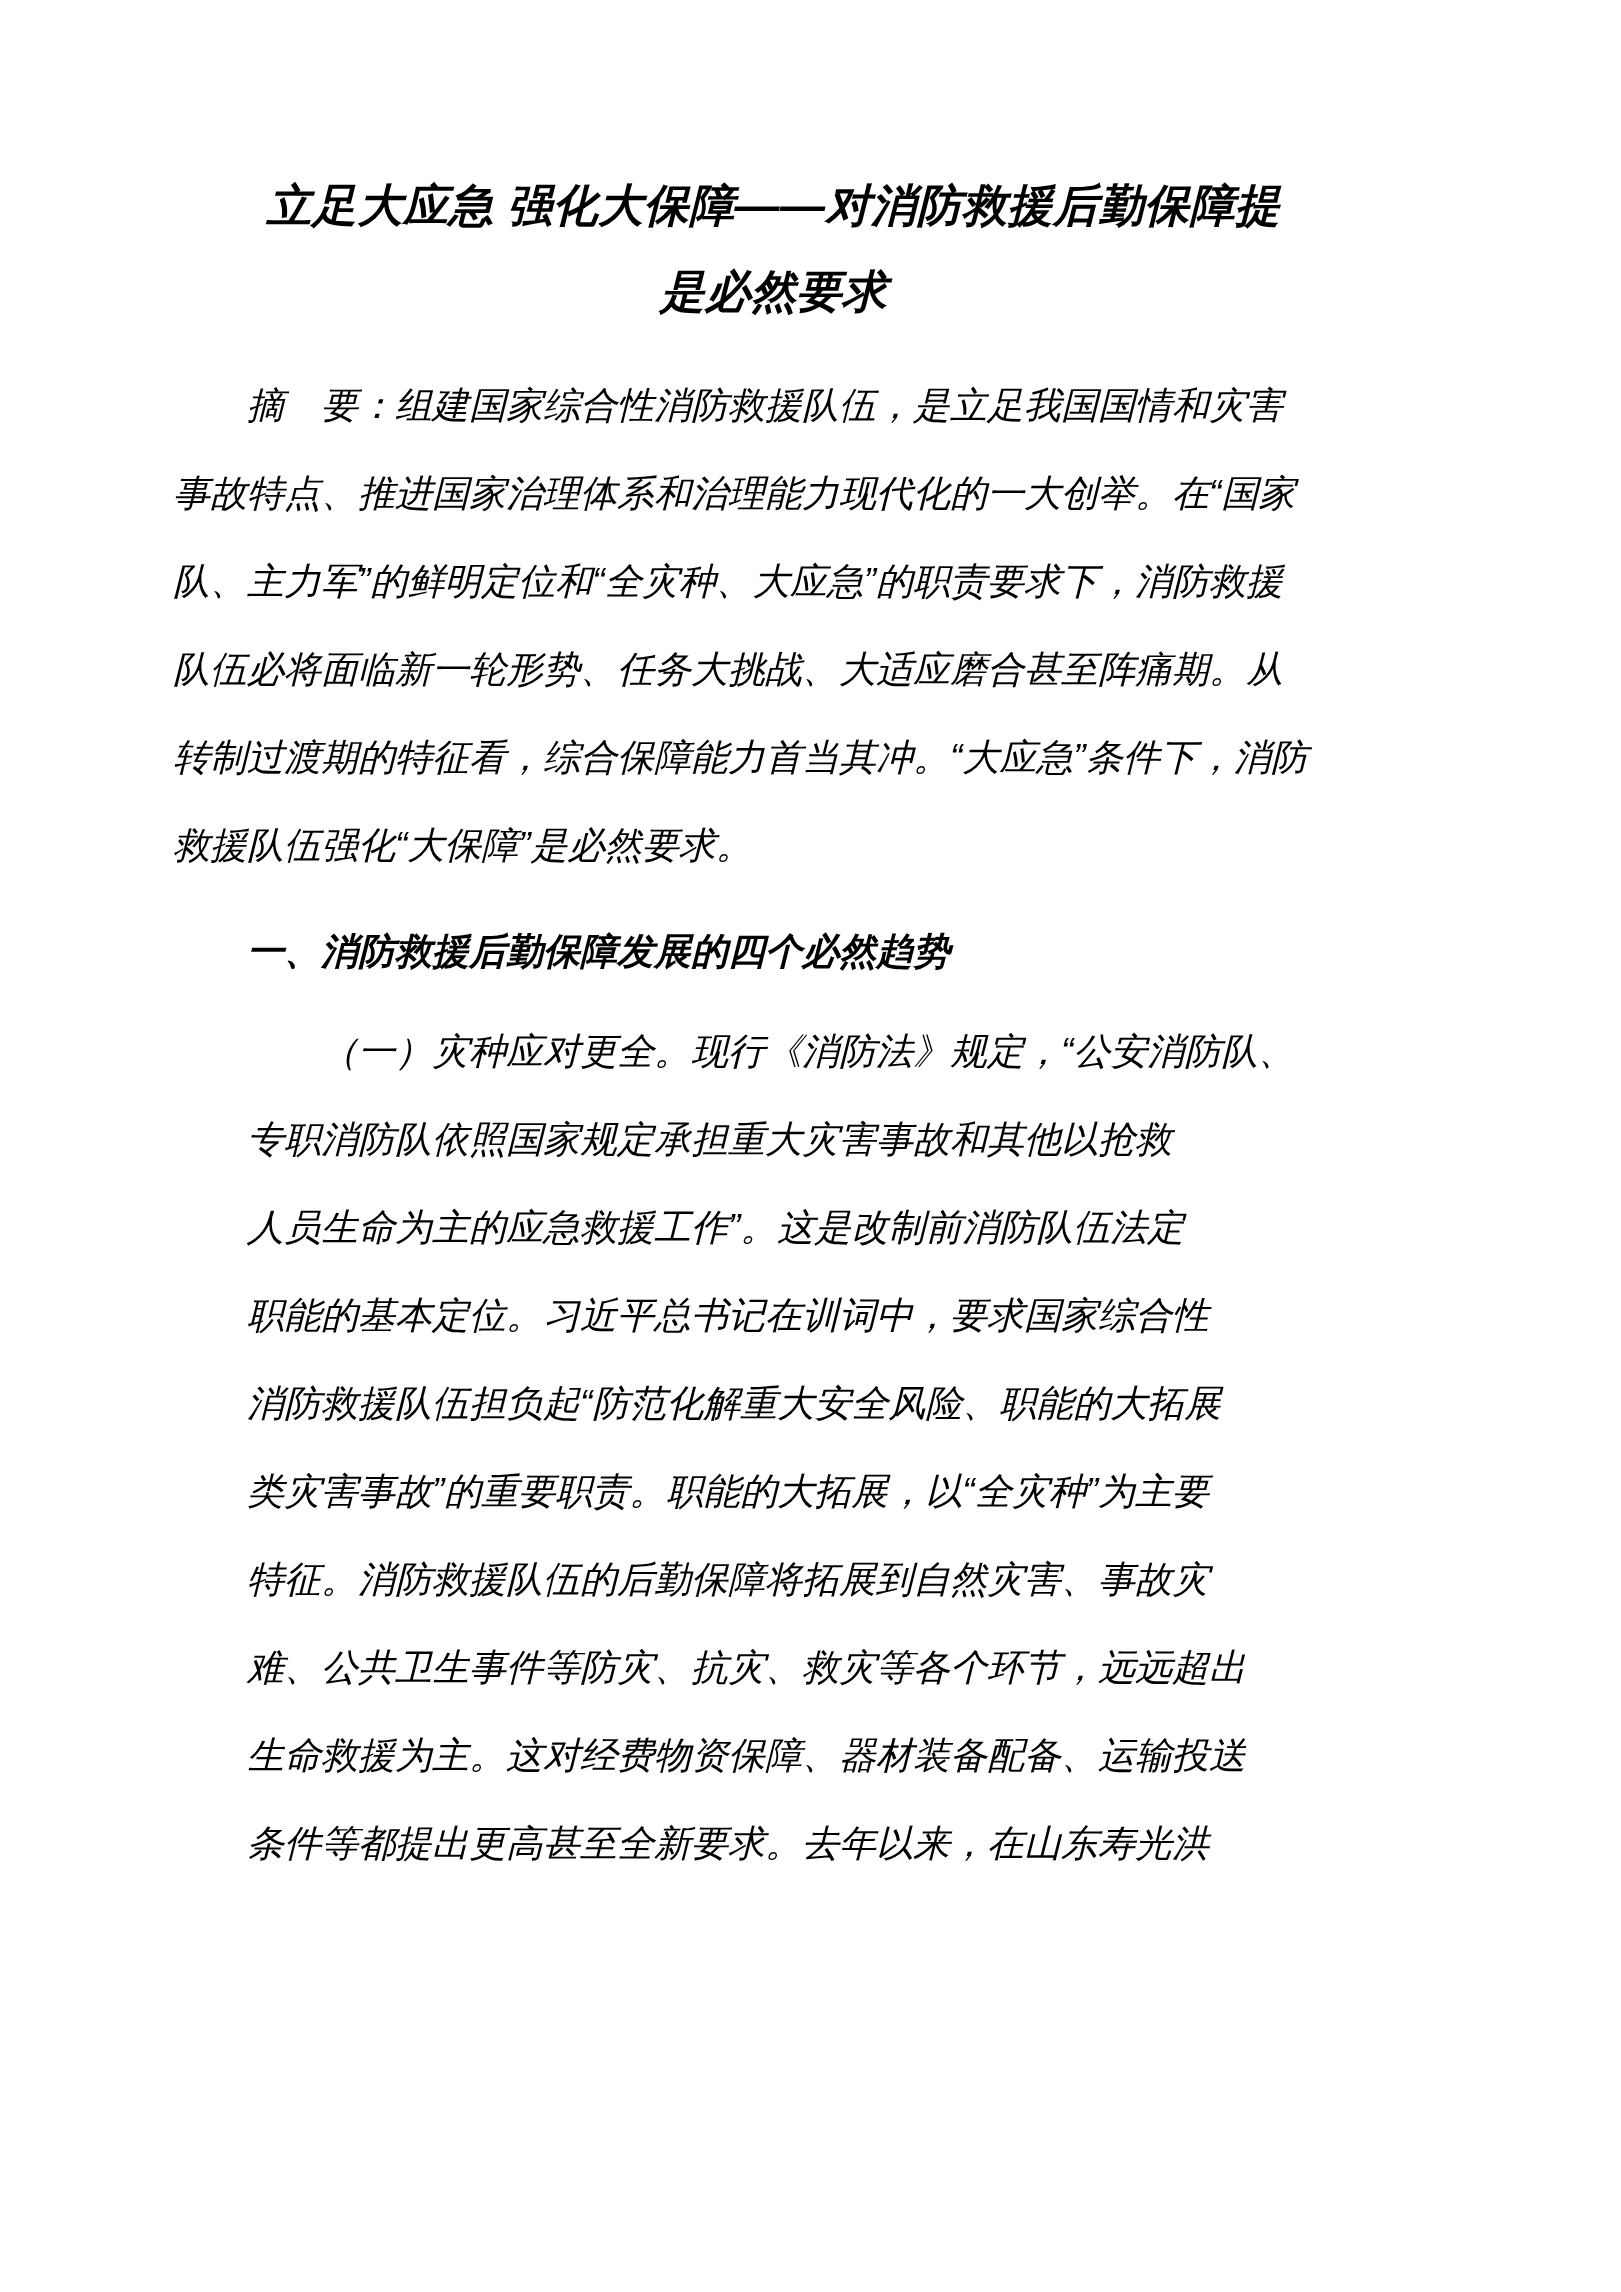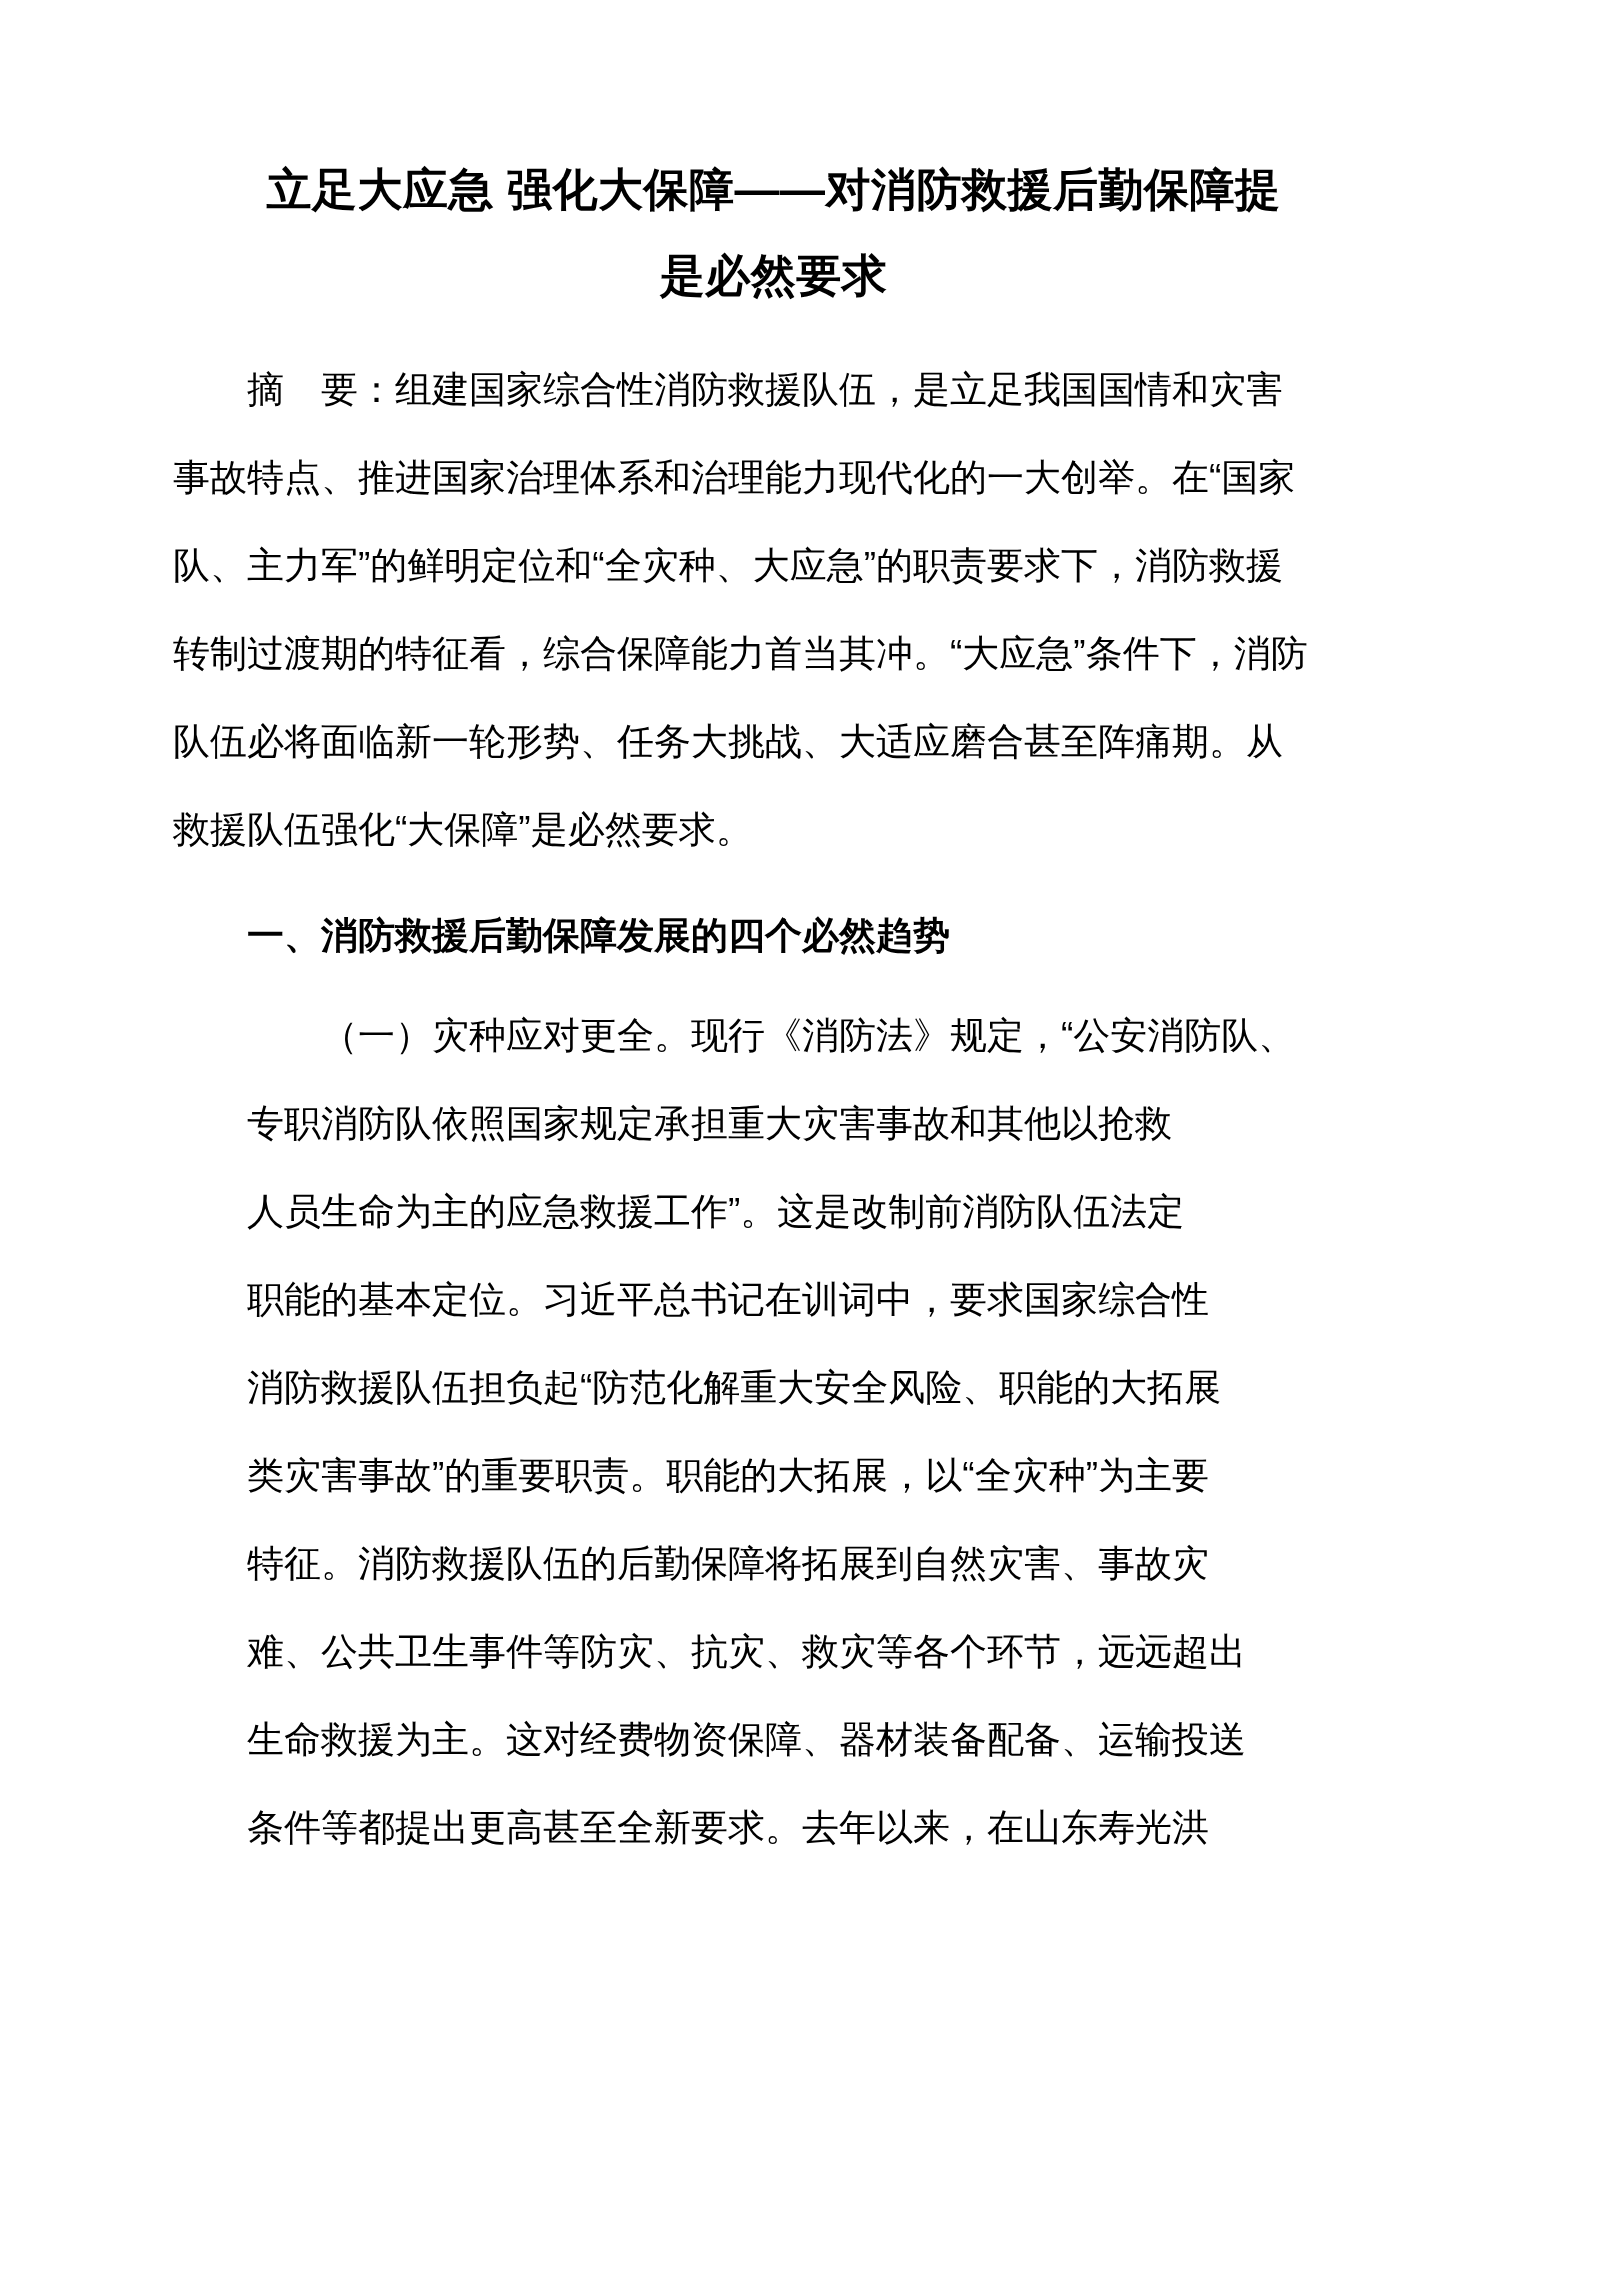--- a/index.html
+++ b/index.html
@@ -16,22 +16,23 @@
     width: 1621px;
     height: 2293px;
     background: #ffffff;
     margin: 0 auto;
     overflow: hidden;
     box-sizing: border-box;
   }
   .content {
     position: absolute;
     left: 173px;
-    top: 147px;
+    top: 163px;
     width: 1201px;
+    font-style: italic;
   }
 
   
   .doc-title {
     font-size: 45px;
     font-weight: bold;
     line-height: 86px;
     text-align: center;
     letter-spacing: 0.5px;
     margin: 0 0 9.8px 0;
@@ -92,22 +93,22 @@
 
     <h1 class="doc-title">
       <span class="title-line">立足大应急 强化大保障——对消防救援后勤保障提</span><br>
       <span class="title-line">是必然要求</span>
     </h1>
 
     <div class="abstract">
       <span class="line indent-abs">摘　要：组建国家综合性消防救援队伍，是立足我国国情和灾害</span>
       <span class="line">事故特点、推进国家治理体系和治理能力现代化的一大创举。在“国家</span>
       <span class="line">队、主力军”的鲜明定位和“全灾种、大应急”的职责要求下，消防救援</span>
+      <span class="line">队伍必将面临新一轮形势、任务大挑战、大适应磨合甚至阵痛期。从</span>
       <span class="line">转制过渡期的特征看，综合保障能力首当其冲。“大应急”条件下，消防</span>
-      <span class="line">队伍必将面临新一轮形势、任务大挑战、大适应磨合甚至阵痛期。从</span>
       <span class="line">救援队伍强化“大保障”是必然要求。</span>
     </div>
 
     <h2 class="section-heading">一、消防救援后勤保障发展的四个必然趋势</h2>
 
     <div class="body-para">
       <span class="line indent2">（一）灾种应对更全。现行《消防法》规定，“公安消防队、</span>
       <span class="line">专职消防队依照国家规定承担重大灾害事故和其他以抢救</span>
       <span class="line">人员生命为主的应急救援工作”。这是改制前消防队伍法定</span>
       <span class="line">职能的基本定位。习近平总书记在训词中，要求国家综合性</span>

